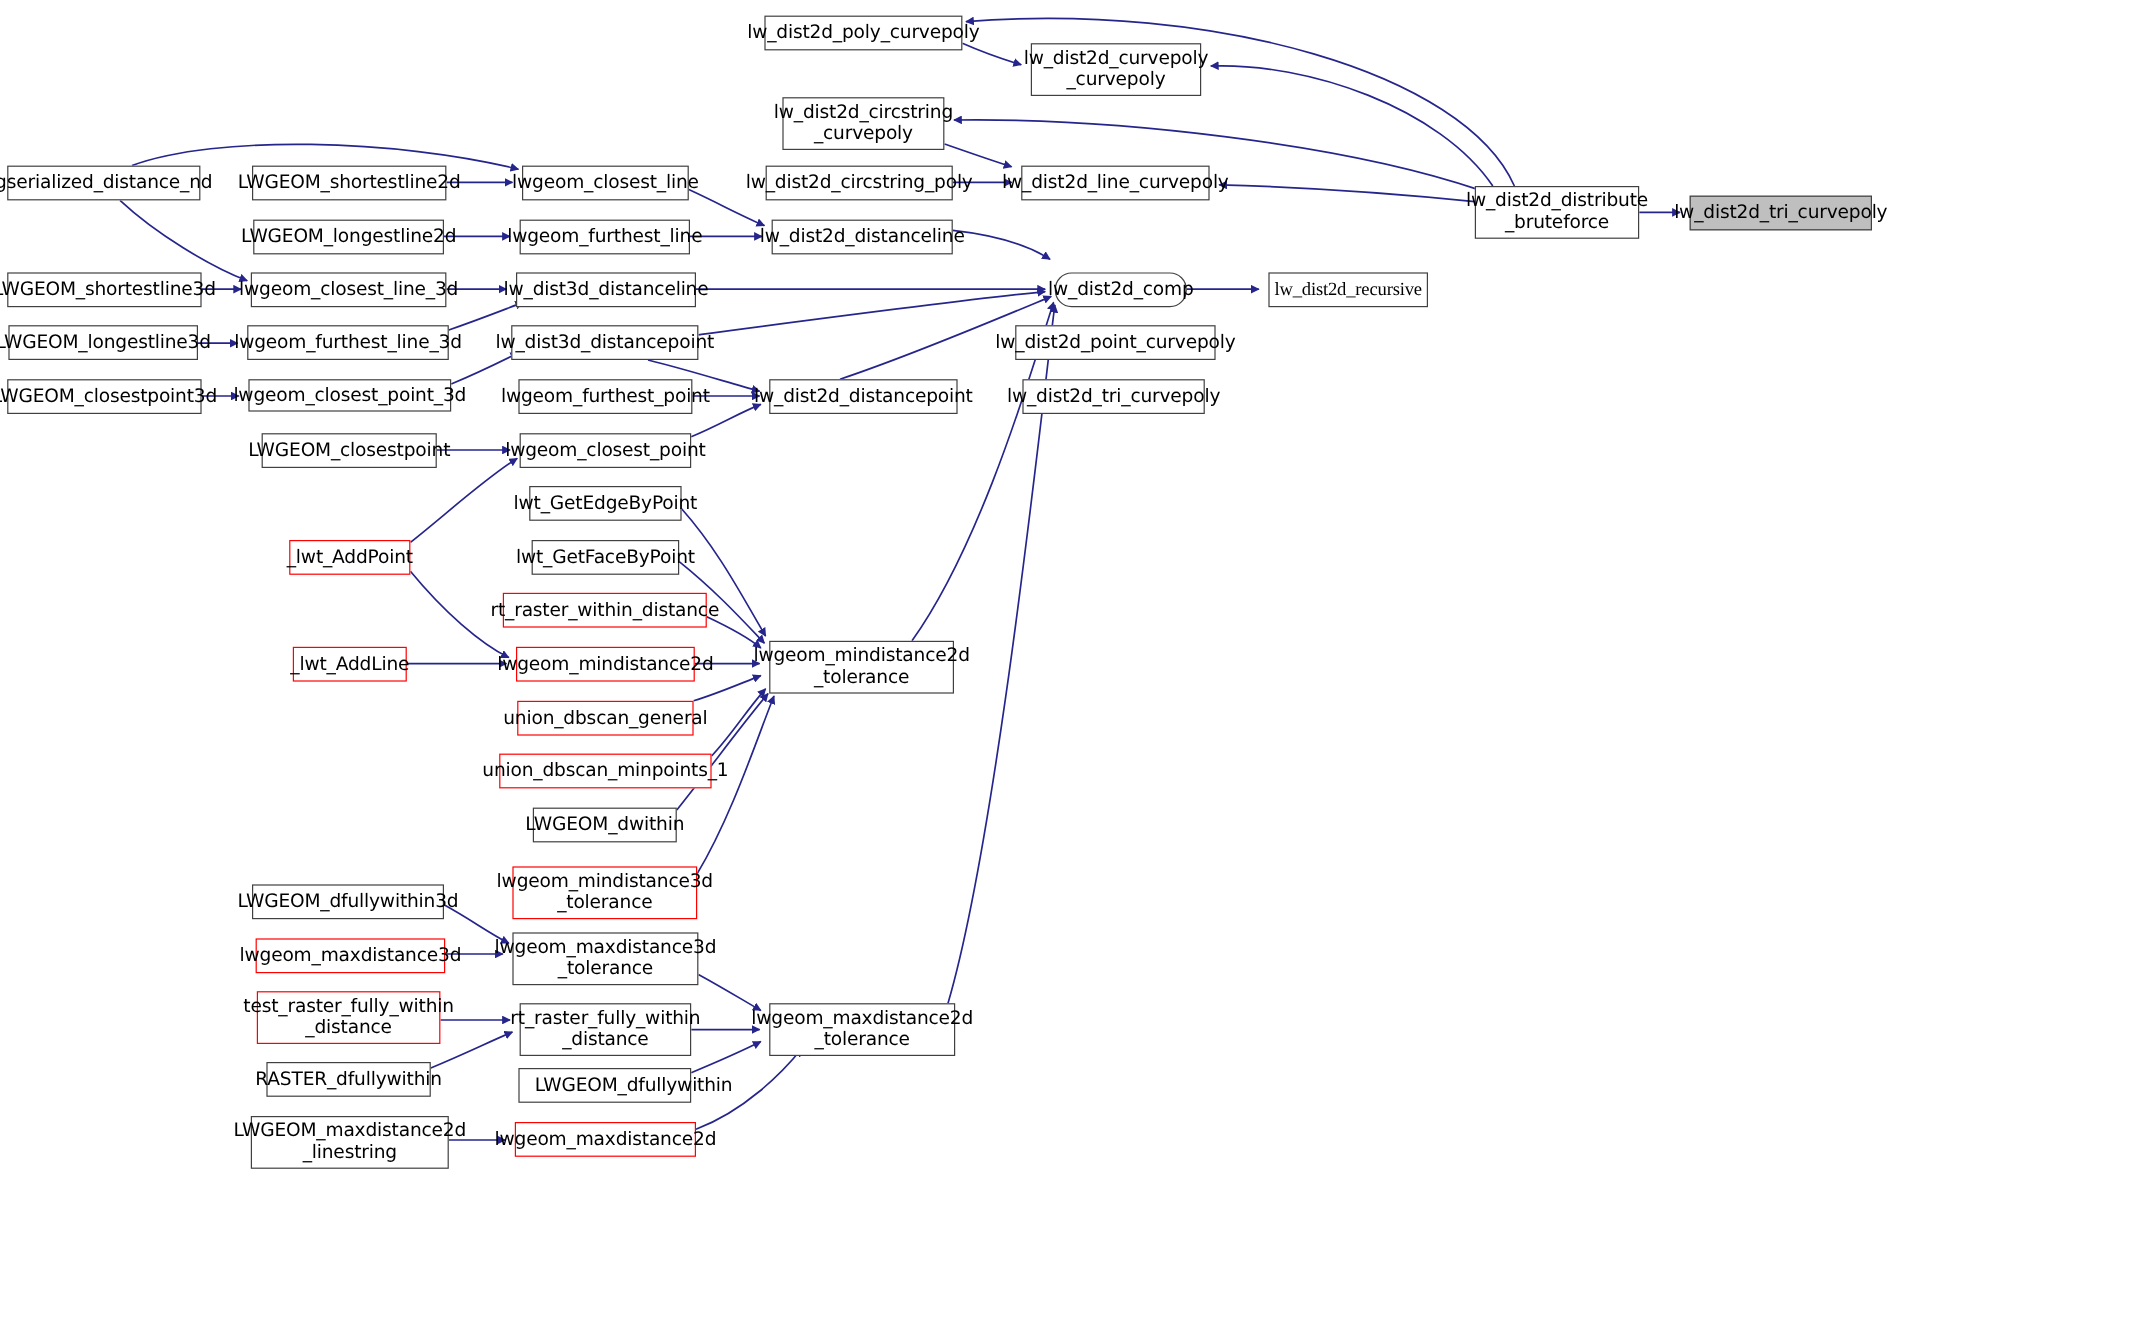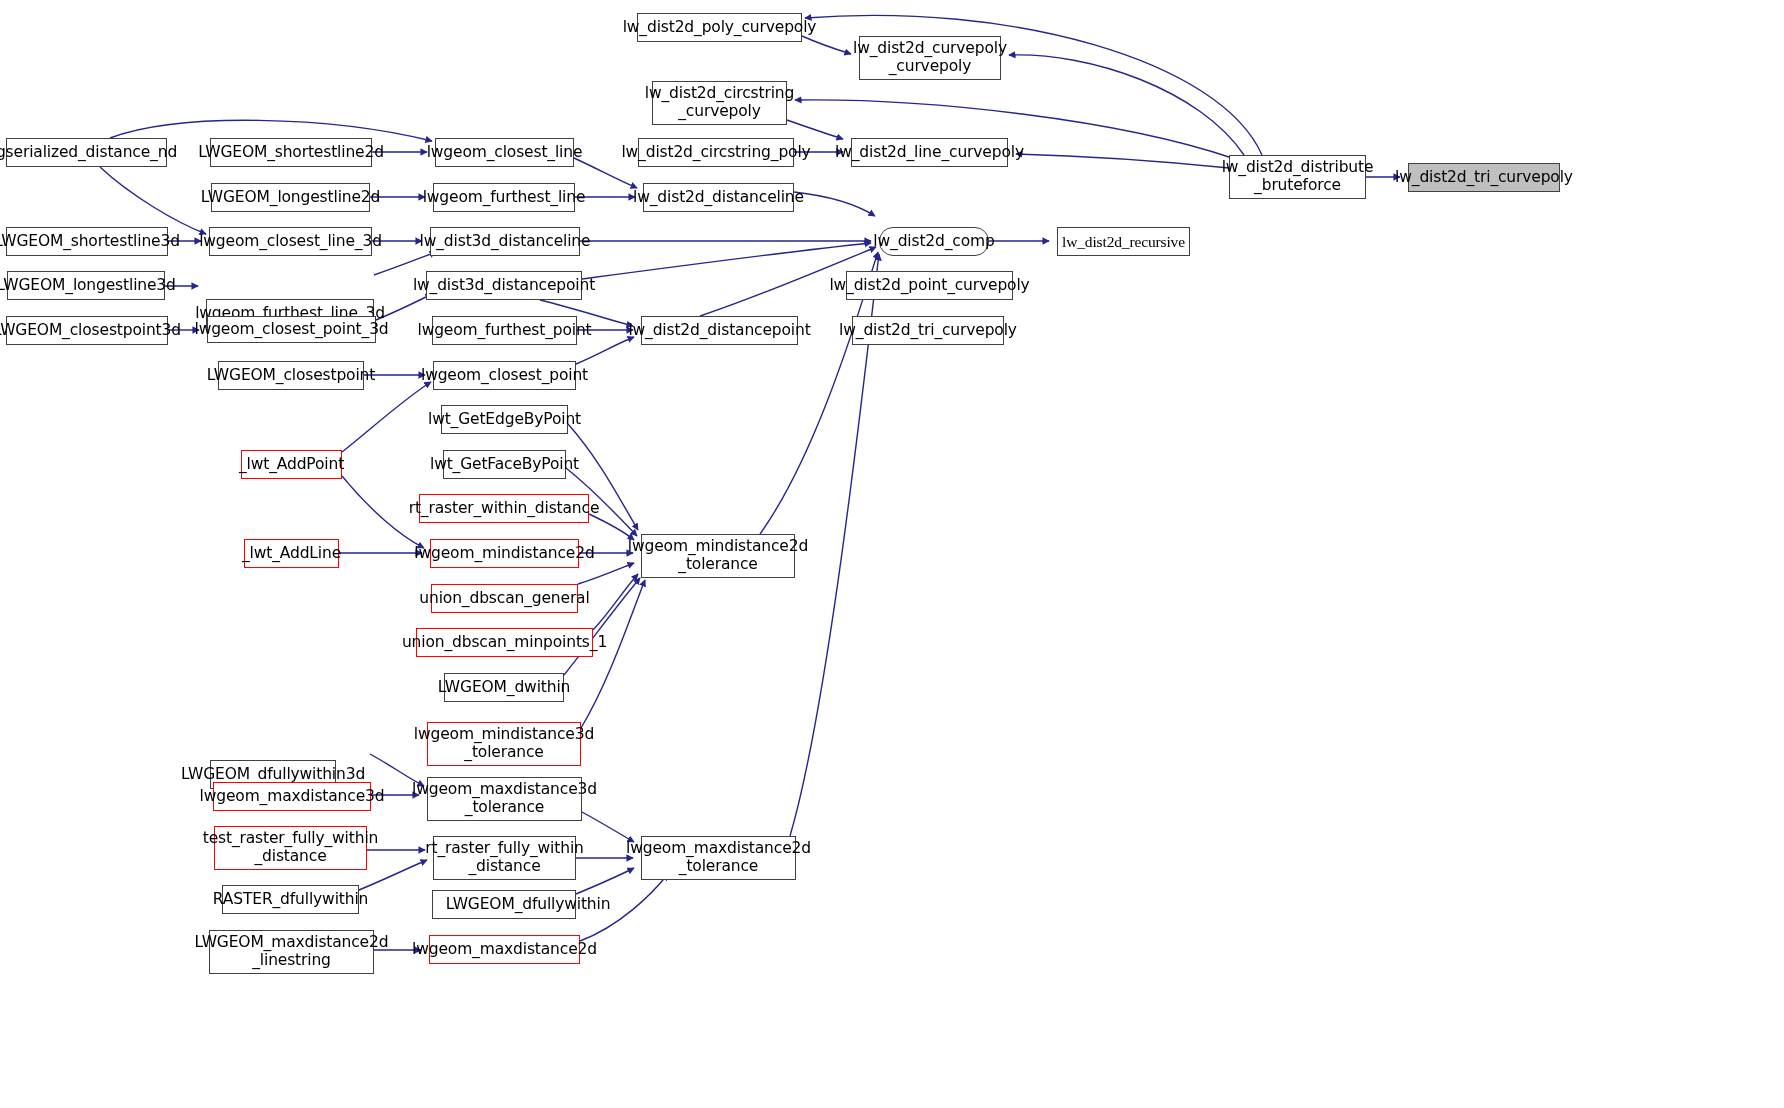--- a/index.html
+++ b/index.html
@@ -136,21 +136,21 @@
       <div class="node highlight" style="left: 1408px; top: 163px; width: 152px; height: 29px;"><span>lw_dist2d_tri_curvepoly</span></div>
       <div class="node" style="left: 211px; top: 183px; width: 159px; height: 29px;"><span>LWGEOM_longestline2d</span></div>
       <div class="node" style="left: 433px; top: 183px; width: 142px; height: 29px;"><span>lwgeom_furthest_line</span></div>
       <div class="node" style="left: 643px; top: 183px; width: 151px; height: 29px;"><span>lw_dist2d_distanceline</span></div>
       <div class="node" style="left: 6px; top: 227px; width: 162px; height: 29px;"><span>LWGEOM_shortestline3d</span></div>
       <div class="node" style="left: 209px; top: 227px; width: 163px; height: 29px;"><span>lwgeom_closest_line_3d</span></div>
       <div class="node" style="left: 430px; top: 227px; width: 150px; height: 29px;"><span>lw_dist3d_distanceline</span></div>
       <div class="node" style="left: 879px; top: 227px; width: 110px; height: 29px; border-radius: 14px;"><span>lw_dist2d_comp</span></div>
       <div class="node" style="left: 1057px; top: 227px; width: 133px; height: 29px; font-family: Liberation Serif, serif;"><span>lw_dist2d_recursive</span></div>
       <div class="node" style="left: 7px; top: 271px; width: 158px; height: 29px;"><span>LWGEOM_longestline3d</span></div>
-      <div class="node" style="left: 206px; top: 271px; width: 168px; height: 29px; margin-top: 28px;"><span>lwgeom_furthest_line_3d</span></div>
+      <div class="node" style="left: 206px; top: 271px; width: 168px; height: 29px;"><span>lwgeom_furthest_line_3d</span></div>
       <div class="node" style="left: 426px; top: 271px; width: 156px; height: 29px;"><span>lw_dist3d_distancepoint</span></div>
       <div class="node" style="left: 846px; top: 271px; width: 167px; height: 29px;"><span>lw_dist2d_point_curvepoly</span></div>
       <div class="node" style="left: 6px; top: 316px; width: 162px; height: 29px;"><span>LWGEOM_closestpoint3d</span></div>
       <div class="node" style="left: 207px; top: 316px; width: 169px; height: 27px;"><span>lwgeom_closest_point_3d</span></div>
       <div class="node" style="left: 432px; top: 316px; width: 145px; height: 29px;"><span>lwgeom_furthest_point</span></div>
       <div class="node" style="left: 641px; top: 316px; width: 157px; height: 29px;"><span>lw_dist2d_distancepoint</span></div>
       <div class="node" style="left: 852px; top: 316px; width: 152px; height: 29px;"><span>lw_dist2d_tri_curvepoly</span></div>
       <div class="node" style="left: 218px; top: 361px; width: 146px; height: 29px;"><span>LWGEOM_closestpoint</span></div>
       <div class="node" style="left: 433px; top: 361px; width: 143px; height: 29px;"><span>lwgeom_closest_point</span></div>
       <div class="node" style="left: 441px; top: 405px; width: 127px; height: 29px;"><span>lwt_GetEdgeByPoint</span></div>
@@ -159,21 +159,21 @@
       <div class="node red" style="left: 419px; top: 494px; width: 170px; height: 29px;"><span>rt_raster_within_distance</span></div>
       <div class="node red" style="left: 244px; top: 539px; width: 95px; height: 29px;"><span>_lwt_AddLine</span></div>
       <div class="node red" style="left: 430px; top: 539px; width: 149px; height: 29px;"><span>lwgeom_mindistance2d</span></div>
       <div class="node" style="left: 641px; top: 534px; width: 154px; height: 44px;"><span>lwgeom_mindistance2d
 _tolerance</span></div>
       <div class="node red" style="left: 431px; top: 584px; width: 147px; height: 29px;"><span>union_dbscan_general</span></div>
       <div class="node red" style="left: 416px; top: 628px; width: 177px; height: 29px;"><span>union_dbscan_minpoints_1</span></div>
       <div class="node" style="left: 444px; top: 673px; width: 120px; height: 29px;"><span>LWGEOM_dwithin</span></div>
       <div class="node red" style="left: 427px; top: 722px; width: 154px; height: 44px;"><span>lwgeom_mindistance3d
 _tolerance</span></div>
-      <div class="node" style="left: 210px; top: 760px; width: 126px; height: 29px;"><span>LWGEOM_dfullywithin3d</span></div>
+      <div class="node" style="left: 210px; top: 737px; width: 160px; height: 29px;"><span>LWGEOM_dfullywithin3d</span></div>
       <div class="node red" style="left: 213px; top: 782px; width: 158px; height: 29px;"><span>lwgeom_maxdistance3d</span></div>
       <div class="node" style="left: 427px; top: 777px; width: 155px; height: 44px;"><span>lwgeom_maxdistance3d
 _tolerance</span></div>
       <div class="node red" style="left: 214px; top: 826px; width: 153px; height: 44px;"><span>test_raster_fully_within
 _distance</span></div>
       <div class="node" style="left: 433px; top: 836px; width: 143px; height: 44px;"><span>rt_raster_fully_within
 _distance</span></div>
       <div class="node" style="left: 641px; top: 836px; width: 155px; height: 44px;"><span>lwgeom_maxdistance2d
 _tolerance</span></div>
       <div class="node" style="left: 222px; top: 885px; width: 137px; height: 29px;"><span>RASTER_dfullywithin</span></div>

